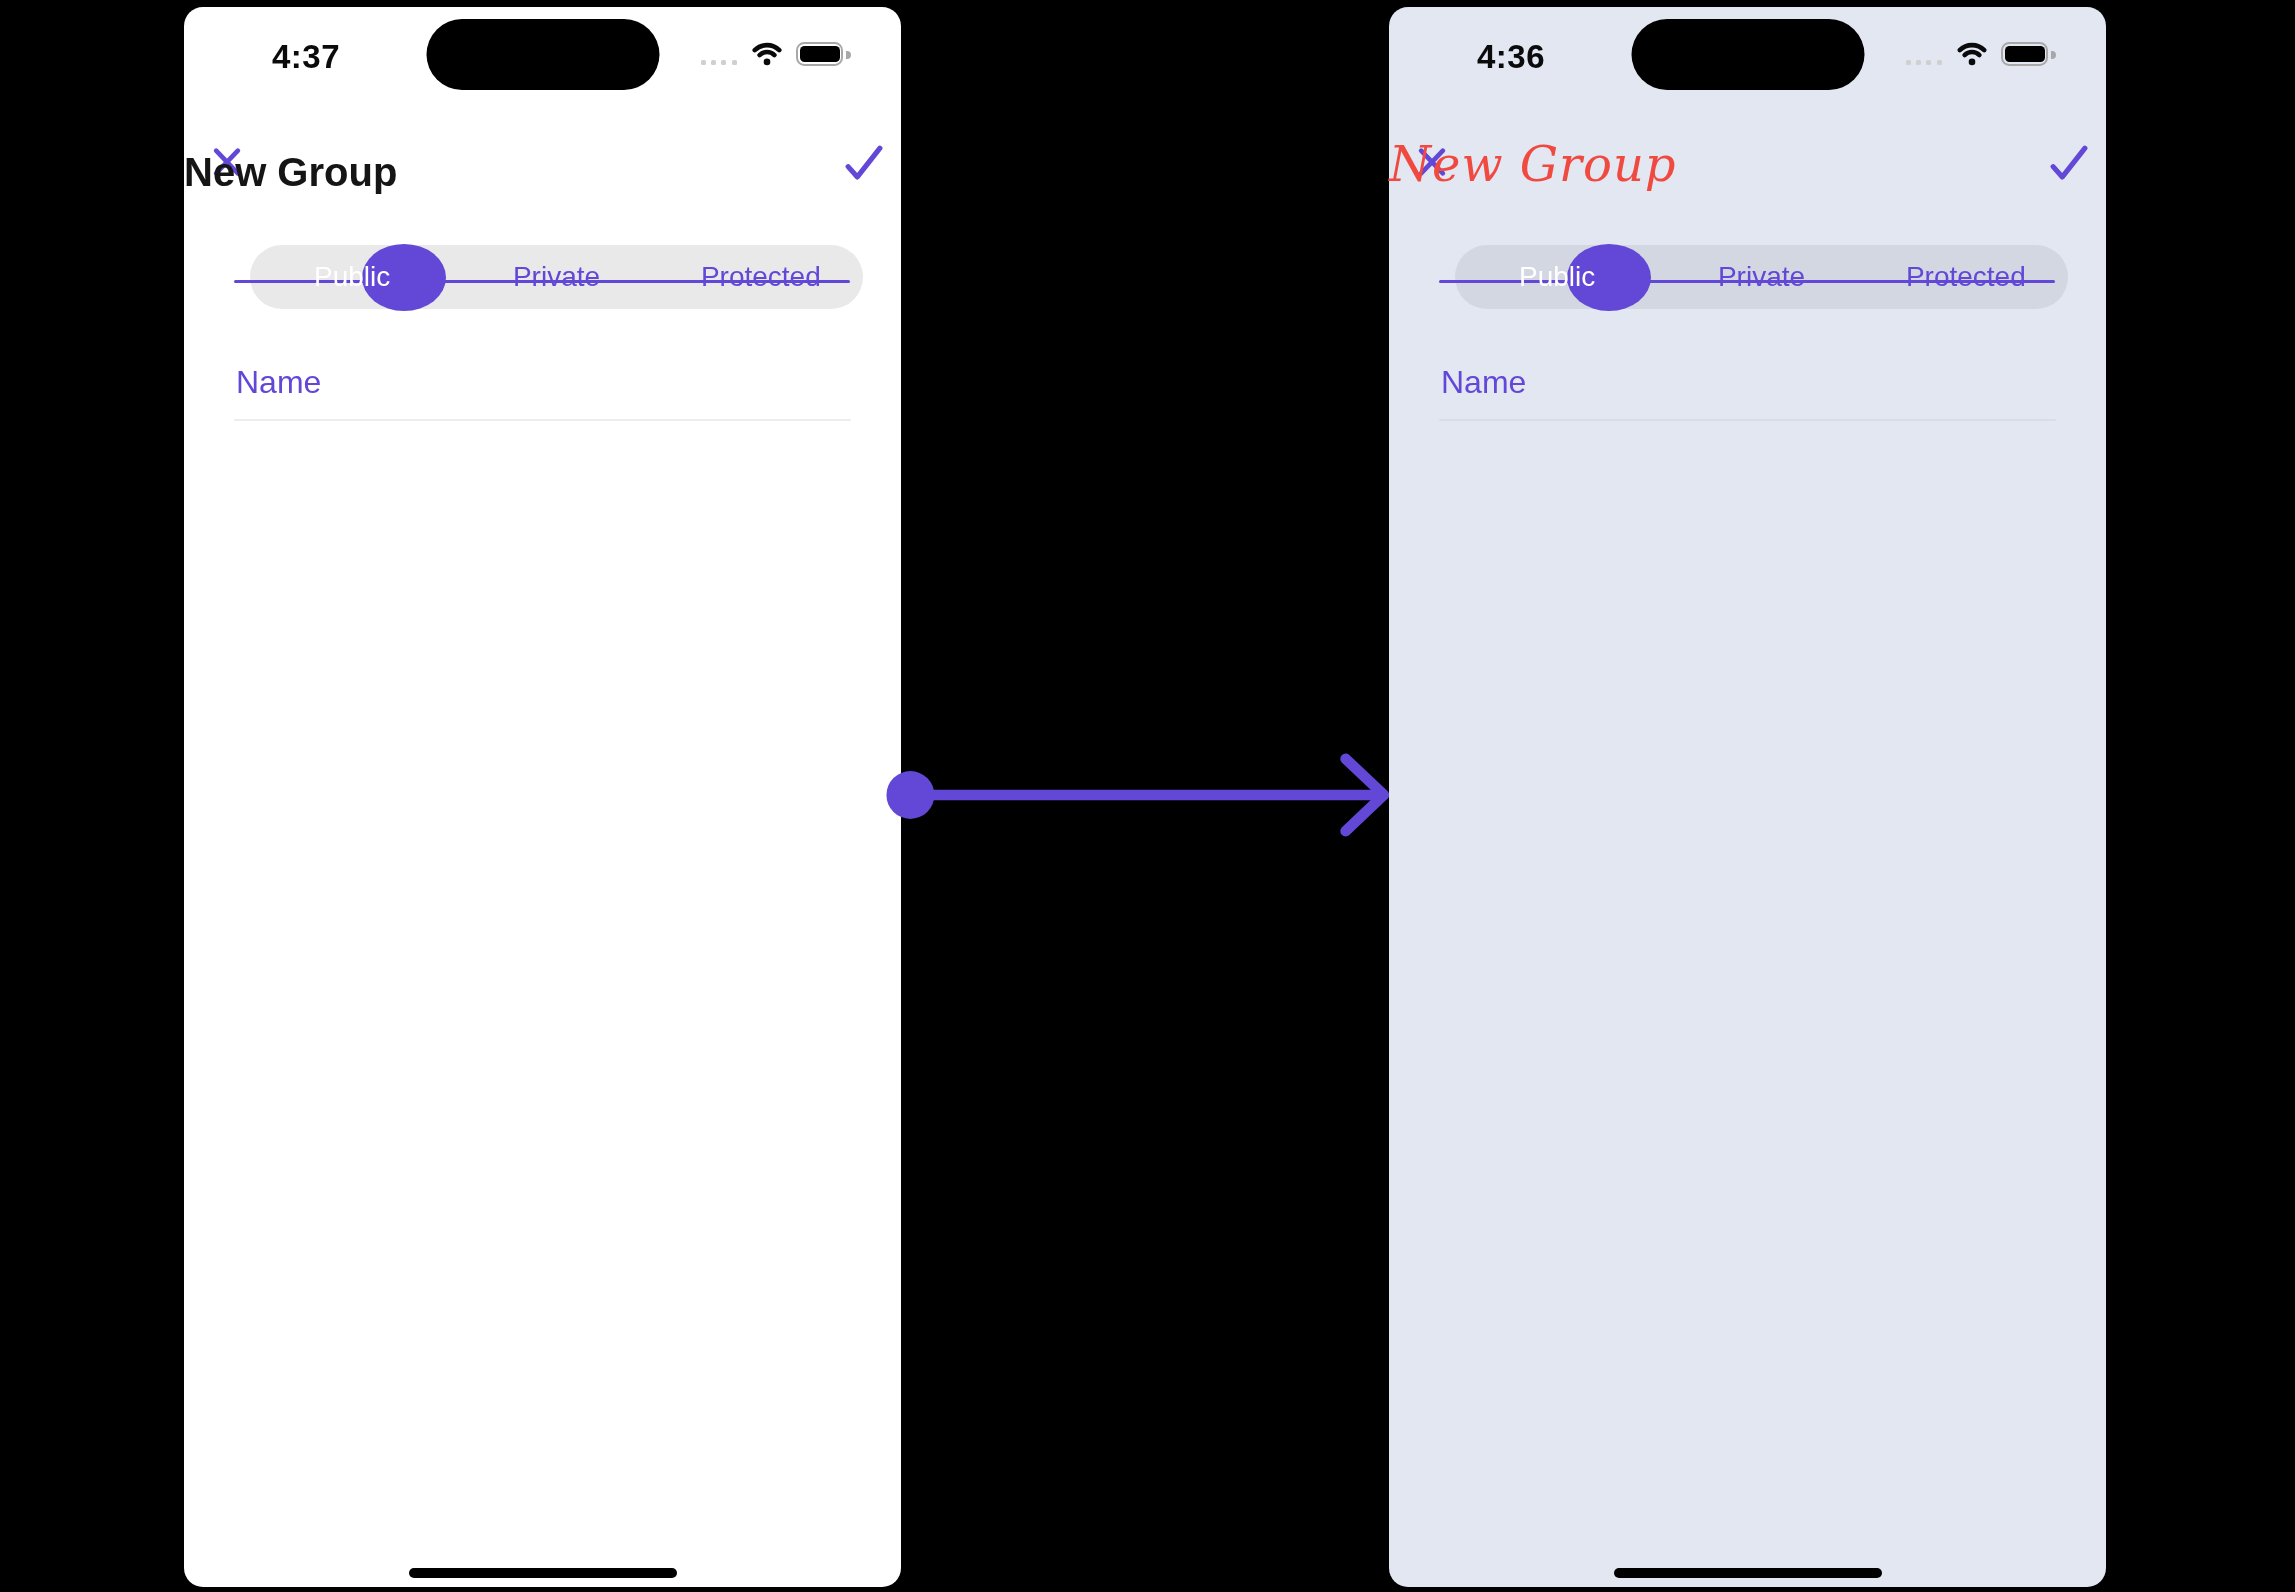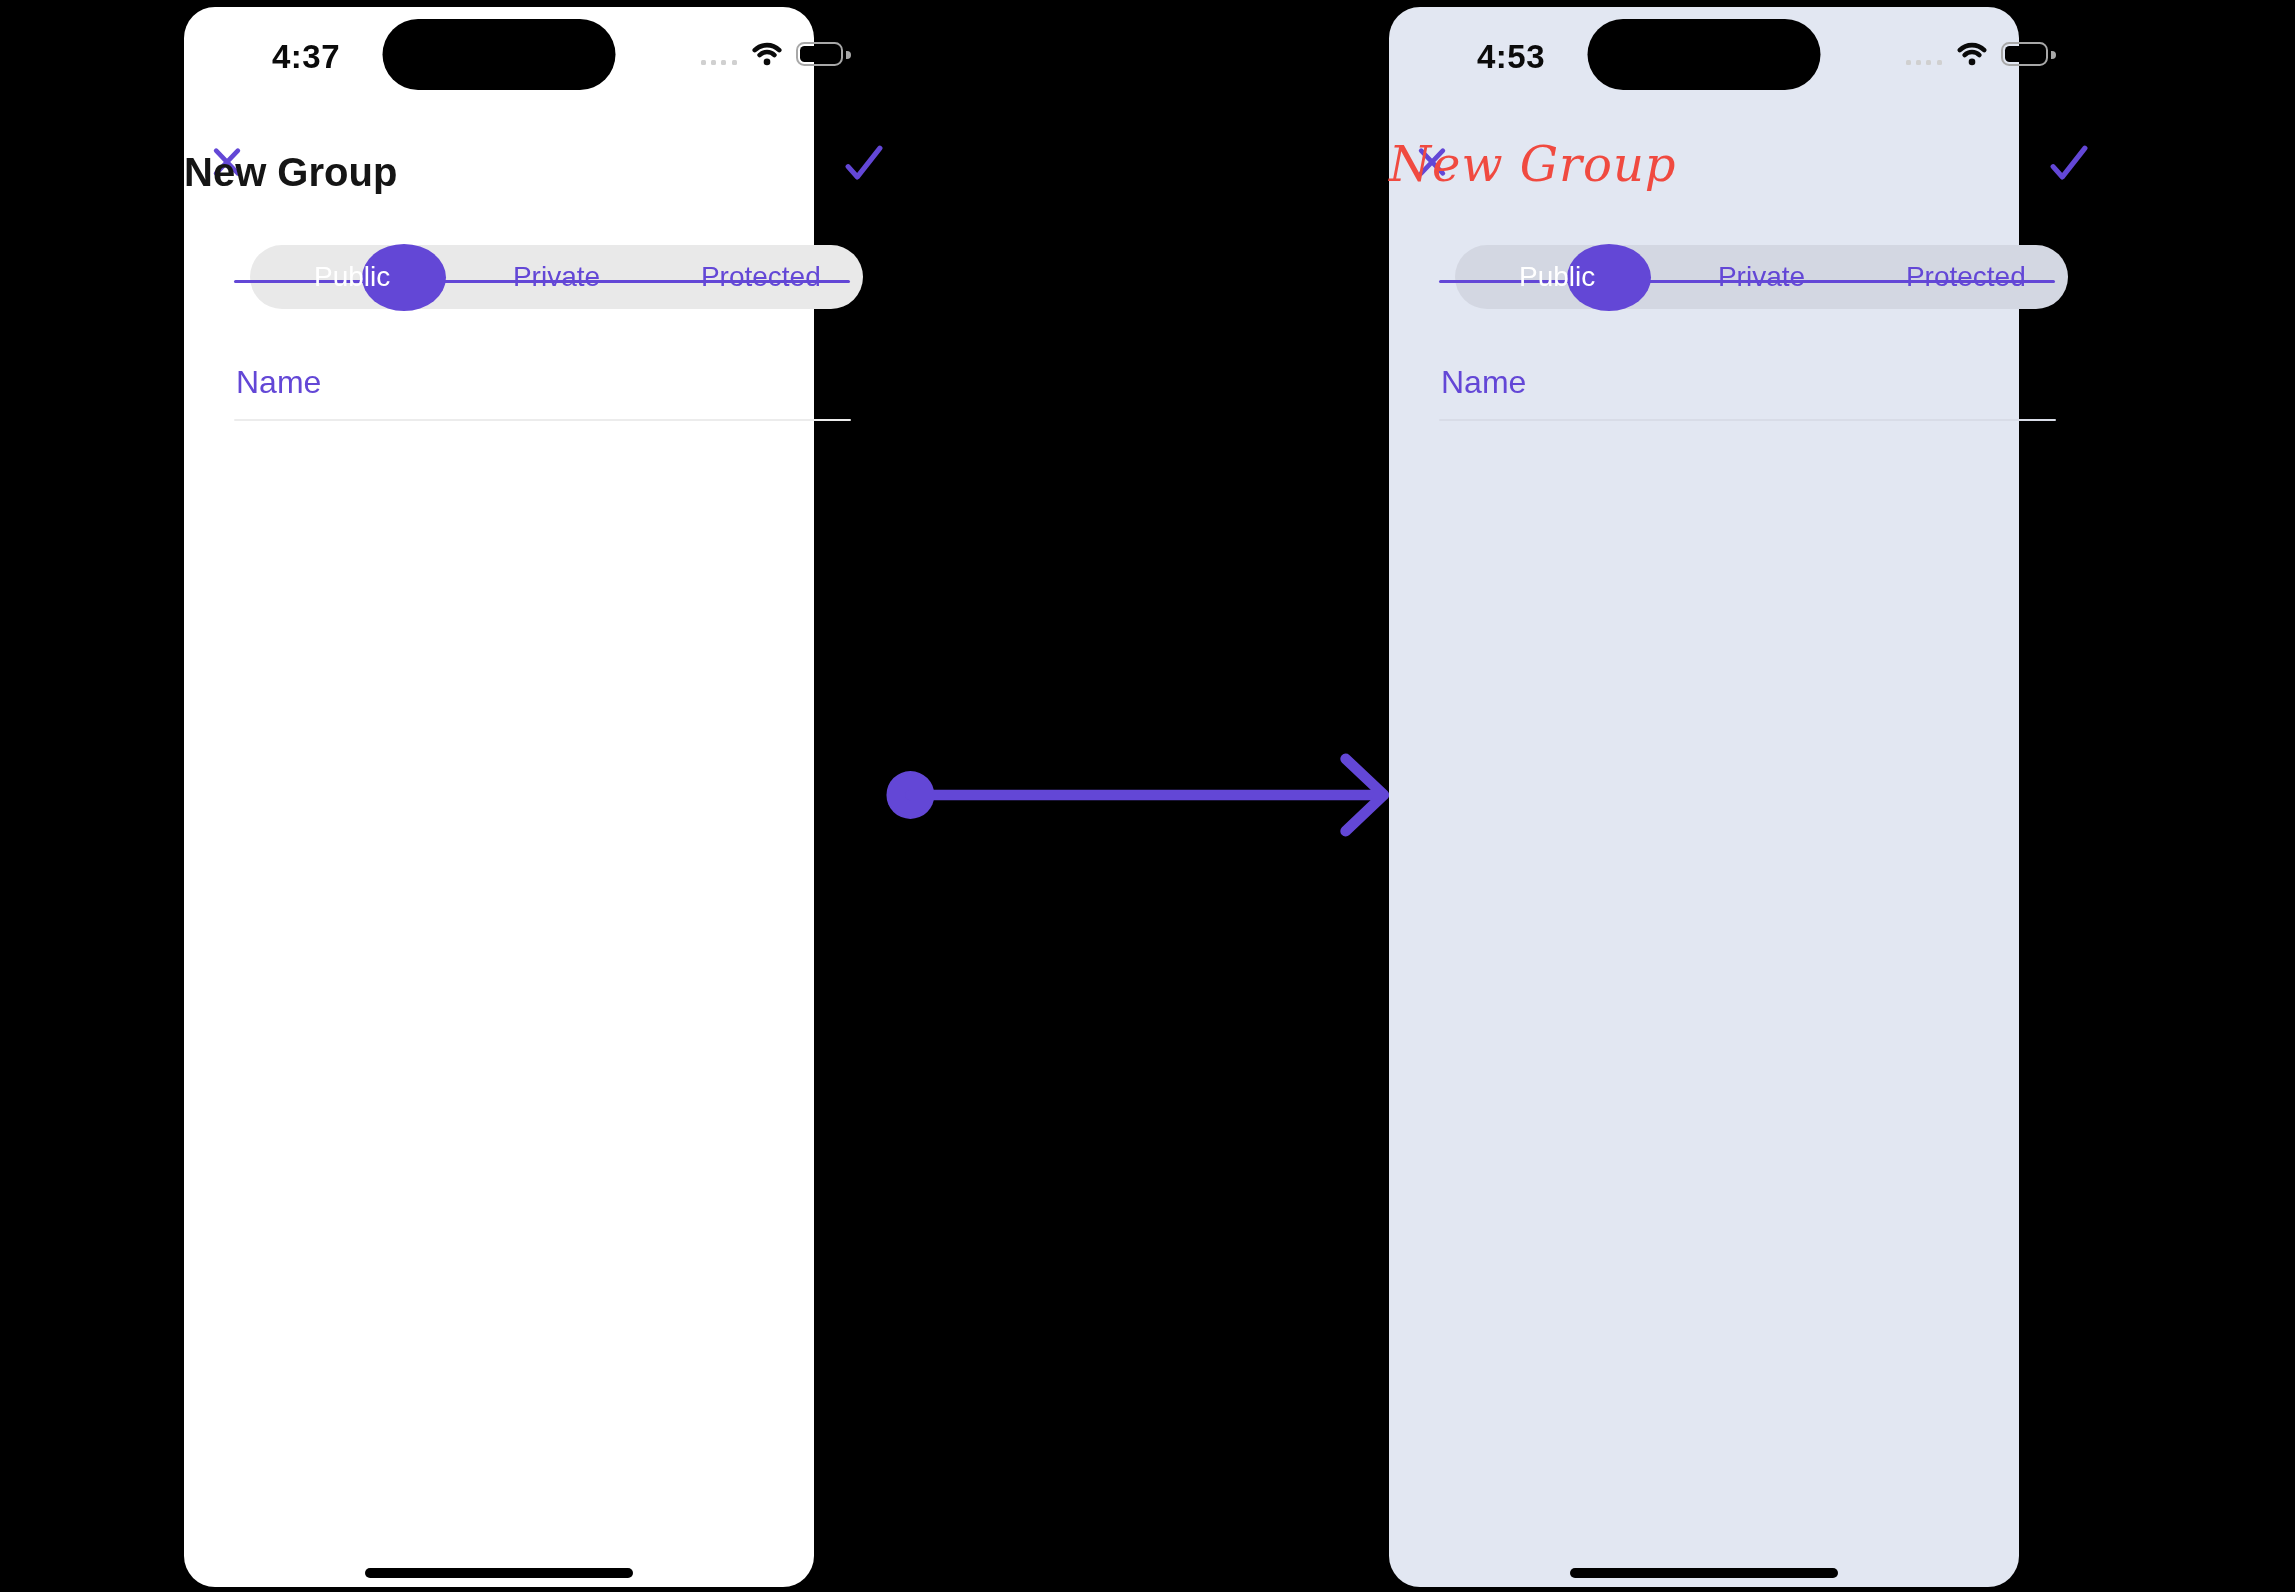--- a/index.html
+++ b/index.html
@@ -20,23 +20,23 @@
   html,body{width:2295px;height:1593px;}
   body{
     background:var(--canvas);
     font-family:"Liberation Sans", sans-serif;
     position:relative;
     overflow:hidden;
   }
   .phone{
     position:absolute;
     top:7.1px;
-    width:630px;
+    width:717px;
     height:1580px;
-    border-radius:31px;
+    border-radius:19px;
   }
   .phone--left{left:184px;background:var(--phone-left-bg);}
   .phone--right{left:1389px;background:var(--phone-right-bg);}
 
   
   .time{
     position:absolute;left:88px;top:31px;
     font-size:33px;font-weight:700;color:#0b0b0b;letter-spacing:0.5px;
   }
   .island{
@@ -169,21 +169,21 @@
   <div class="home-indicator"></div>
 </div>
 
 <svg class="arrow" viewBox="0 0 1030 220">
   <circle cx="62" cy="108" r="47" fill="#6347d6"></circle>
   <path class="stroke" style="stroke-width:21" d="M62 108 L985 108"></path>
   <path class="stroke" style="stroke-width:21" d="M917 37 L992 108 L917 179"></path>
 </svg>
 
 <div class="phone phone--right">
-  <div class="time">4:53</div>
+  <div class="time">4:36</div>
   <div class="island"></div>
   <div class="sig-dots">
       <i></i>
       <i></i>
       <i></i>
       <i></i>
     </div>
   <svg class="wifi" viewBox="0 0 62 48">
     <path class="stroke" style="stroke:#0a0a0a;stroke-width:9" d="M7 18 A34 34 0 0 1 55 18"></path>
     <path class="stroke" style="stroke:#0a0a0a;stroke-width:9" d="M16.5 27.5 A21 21 0 0 1 45.5 27.5"></path>

